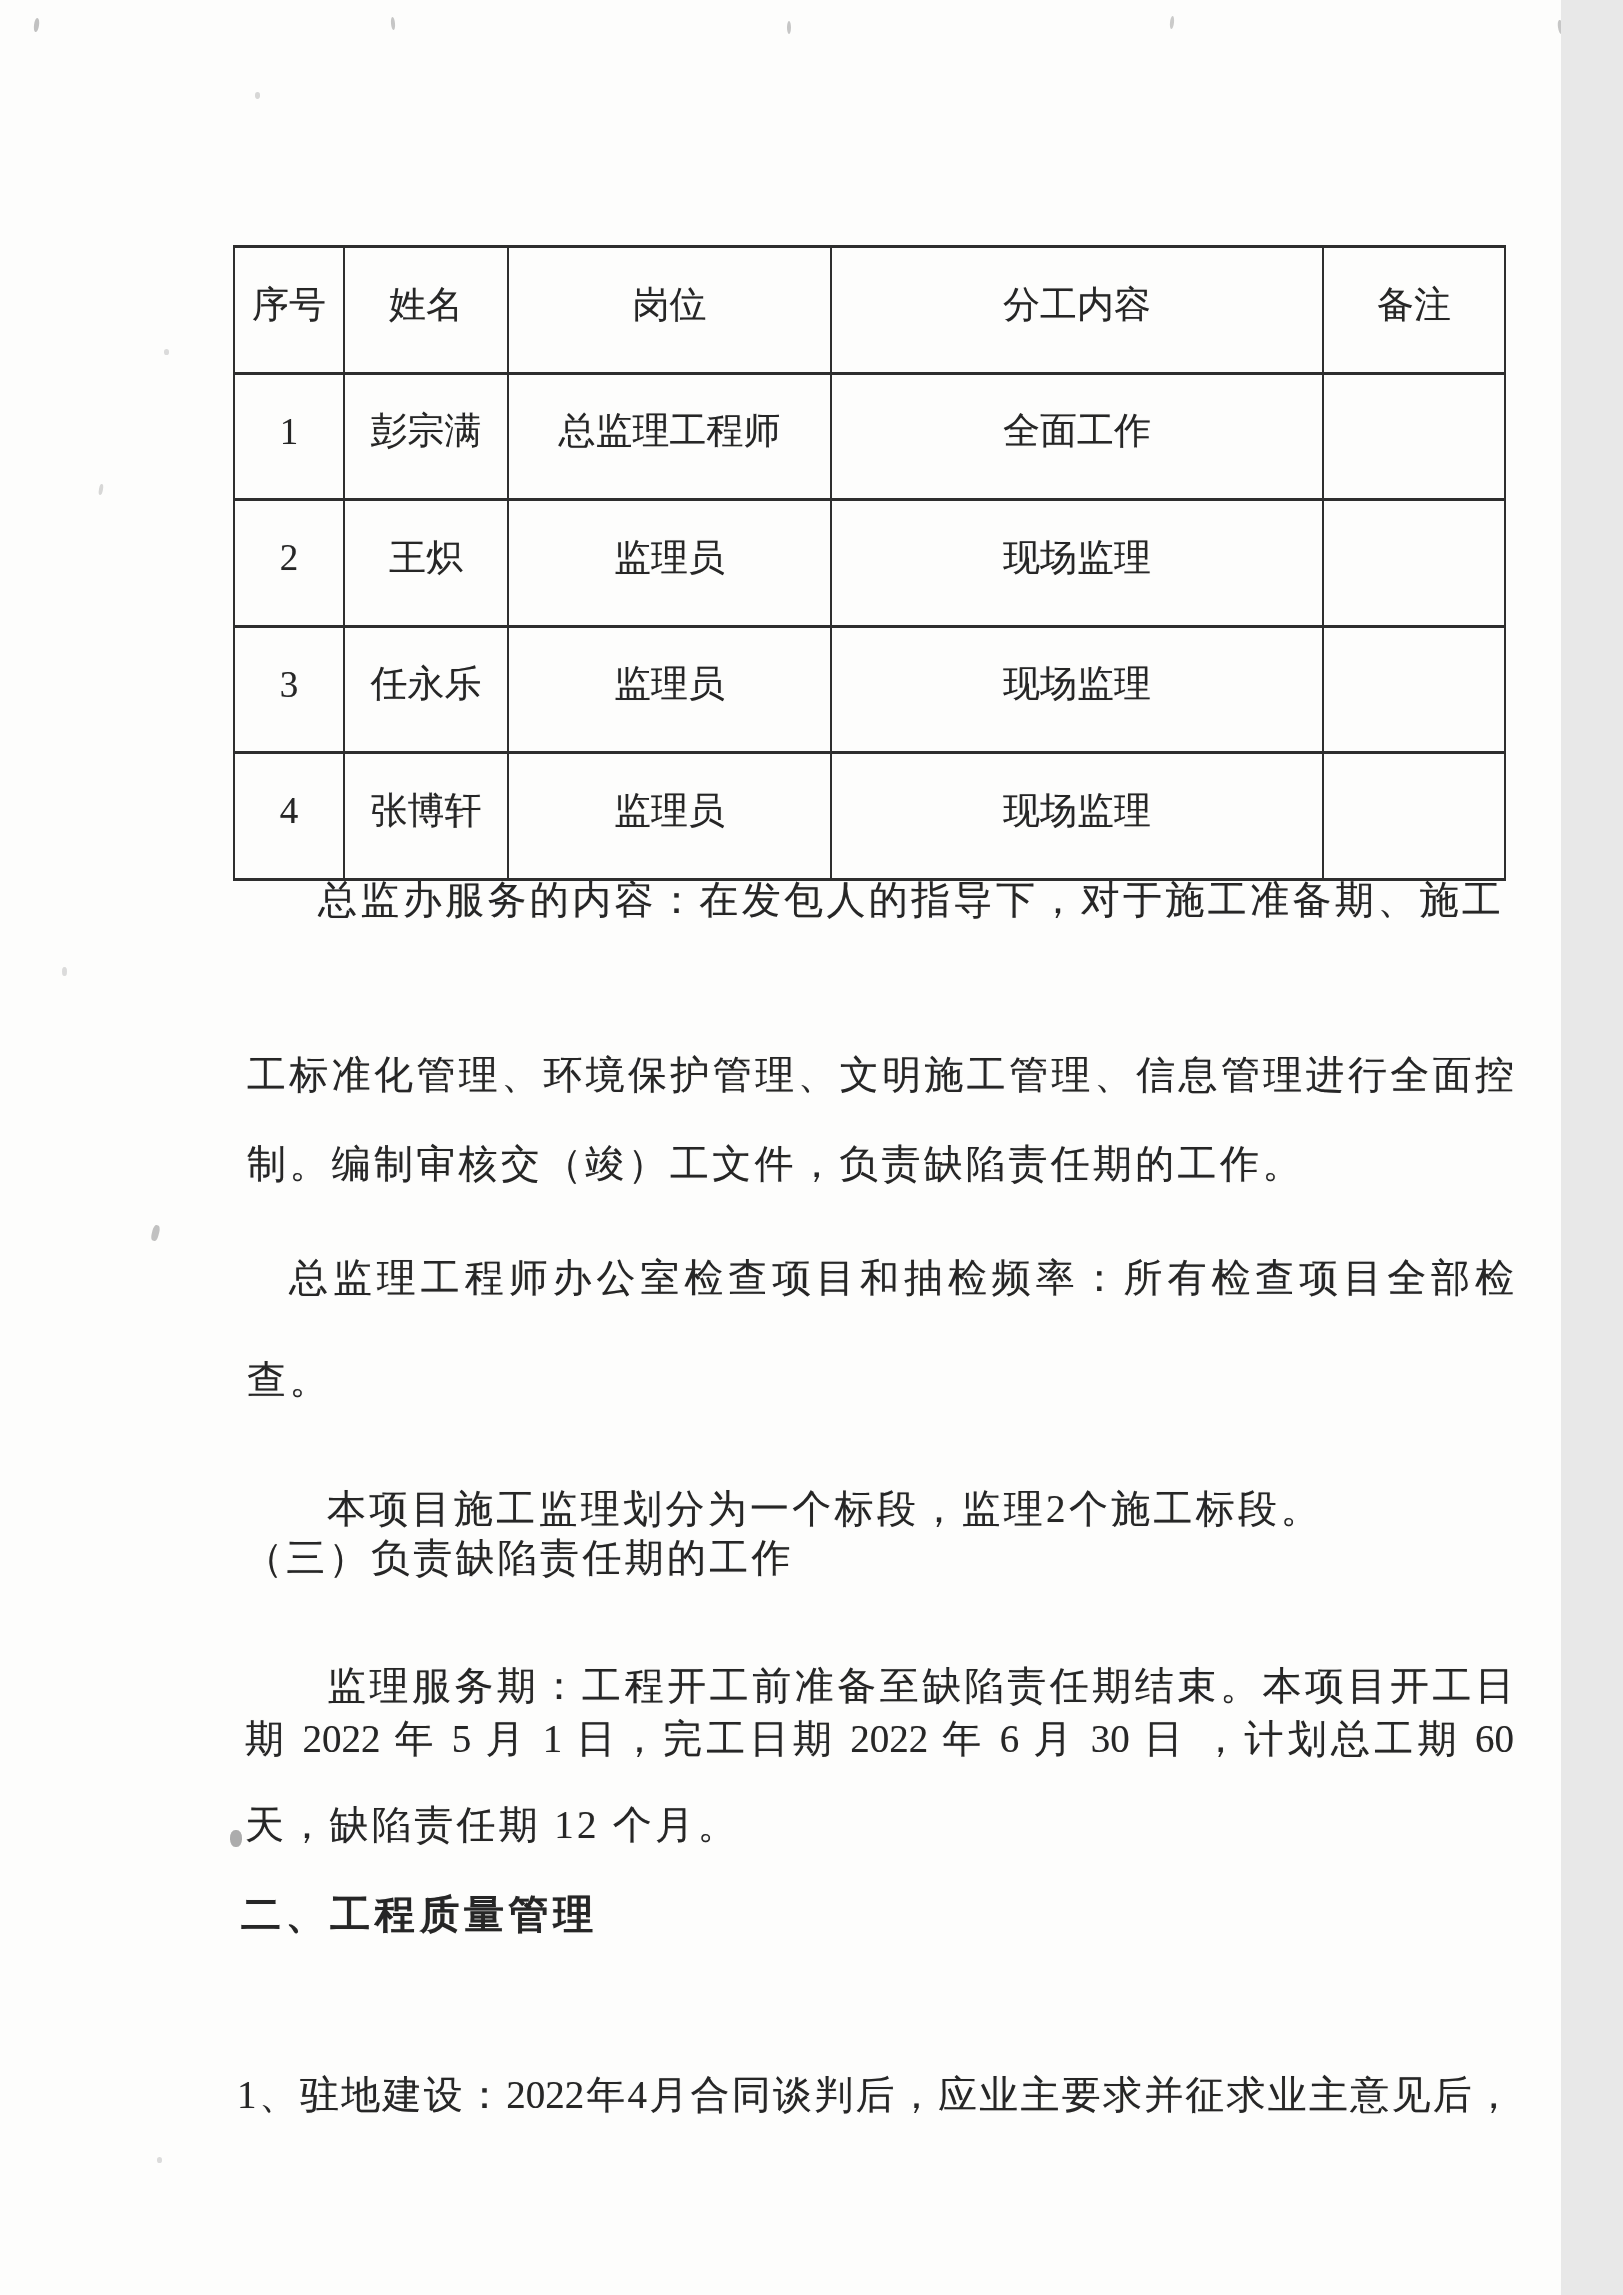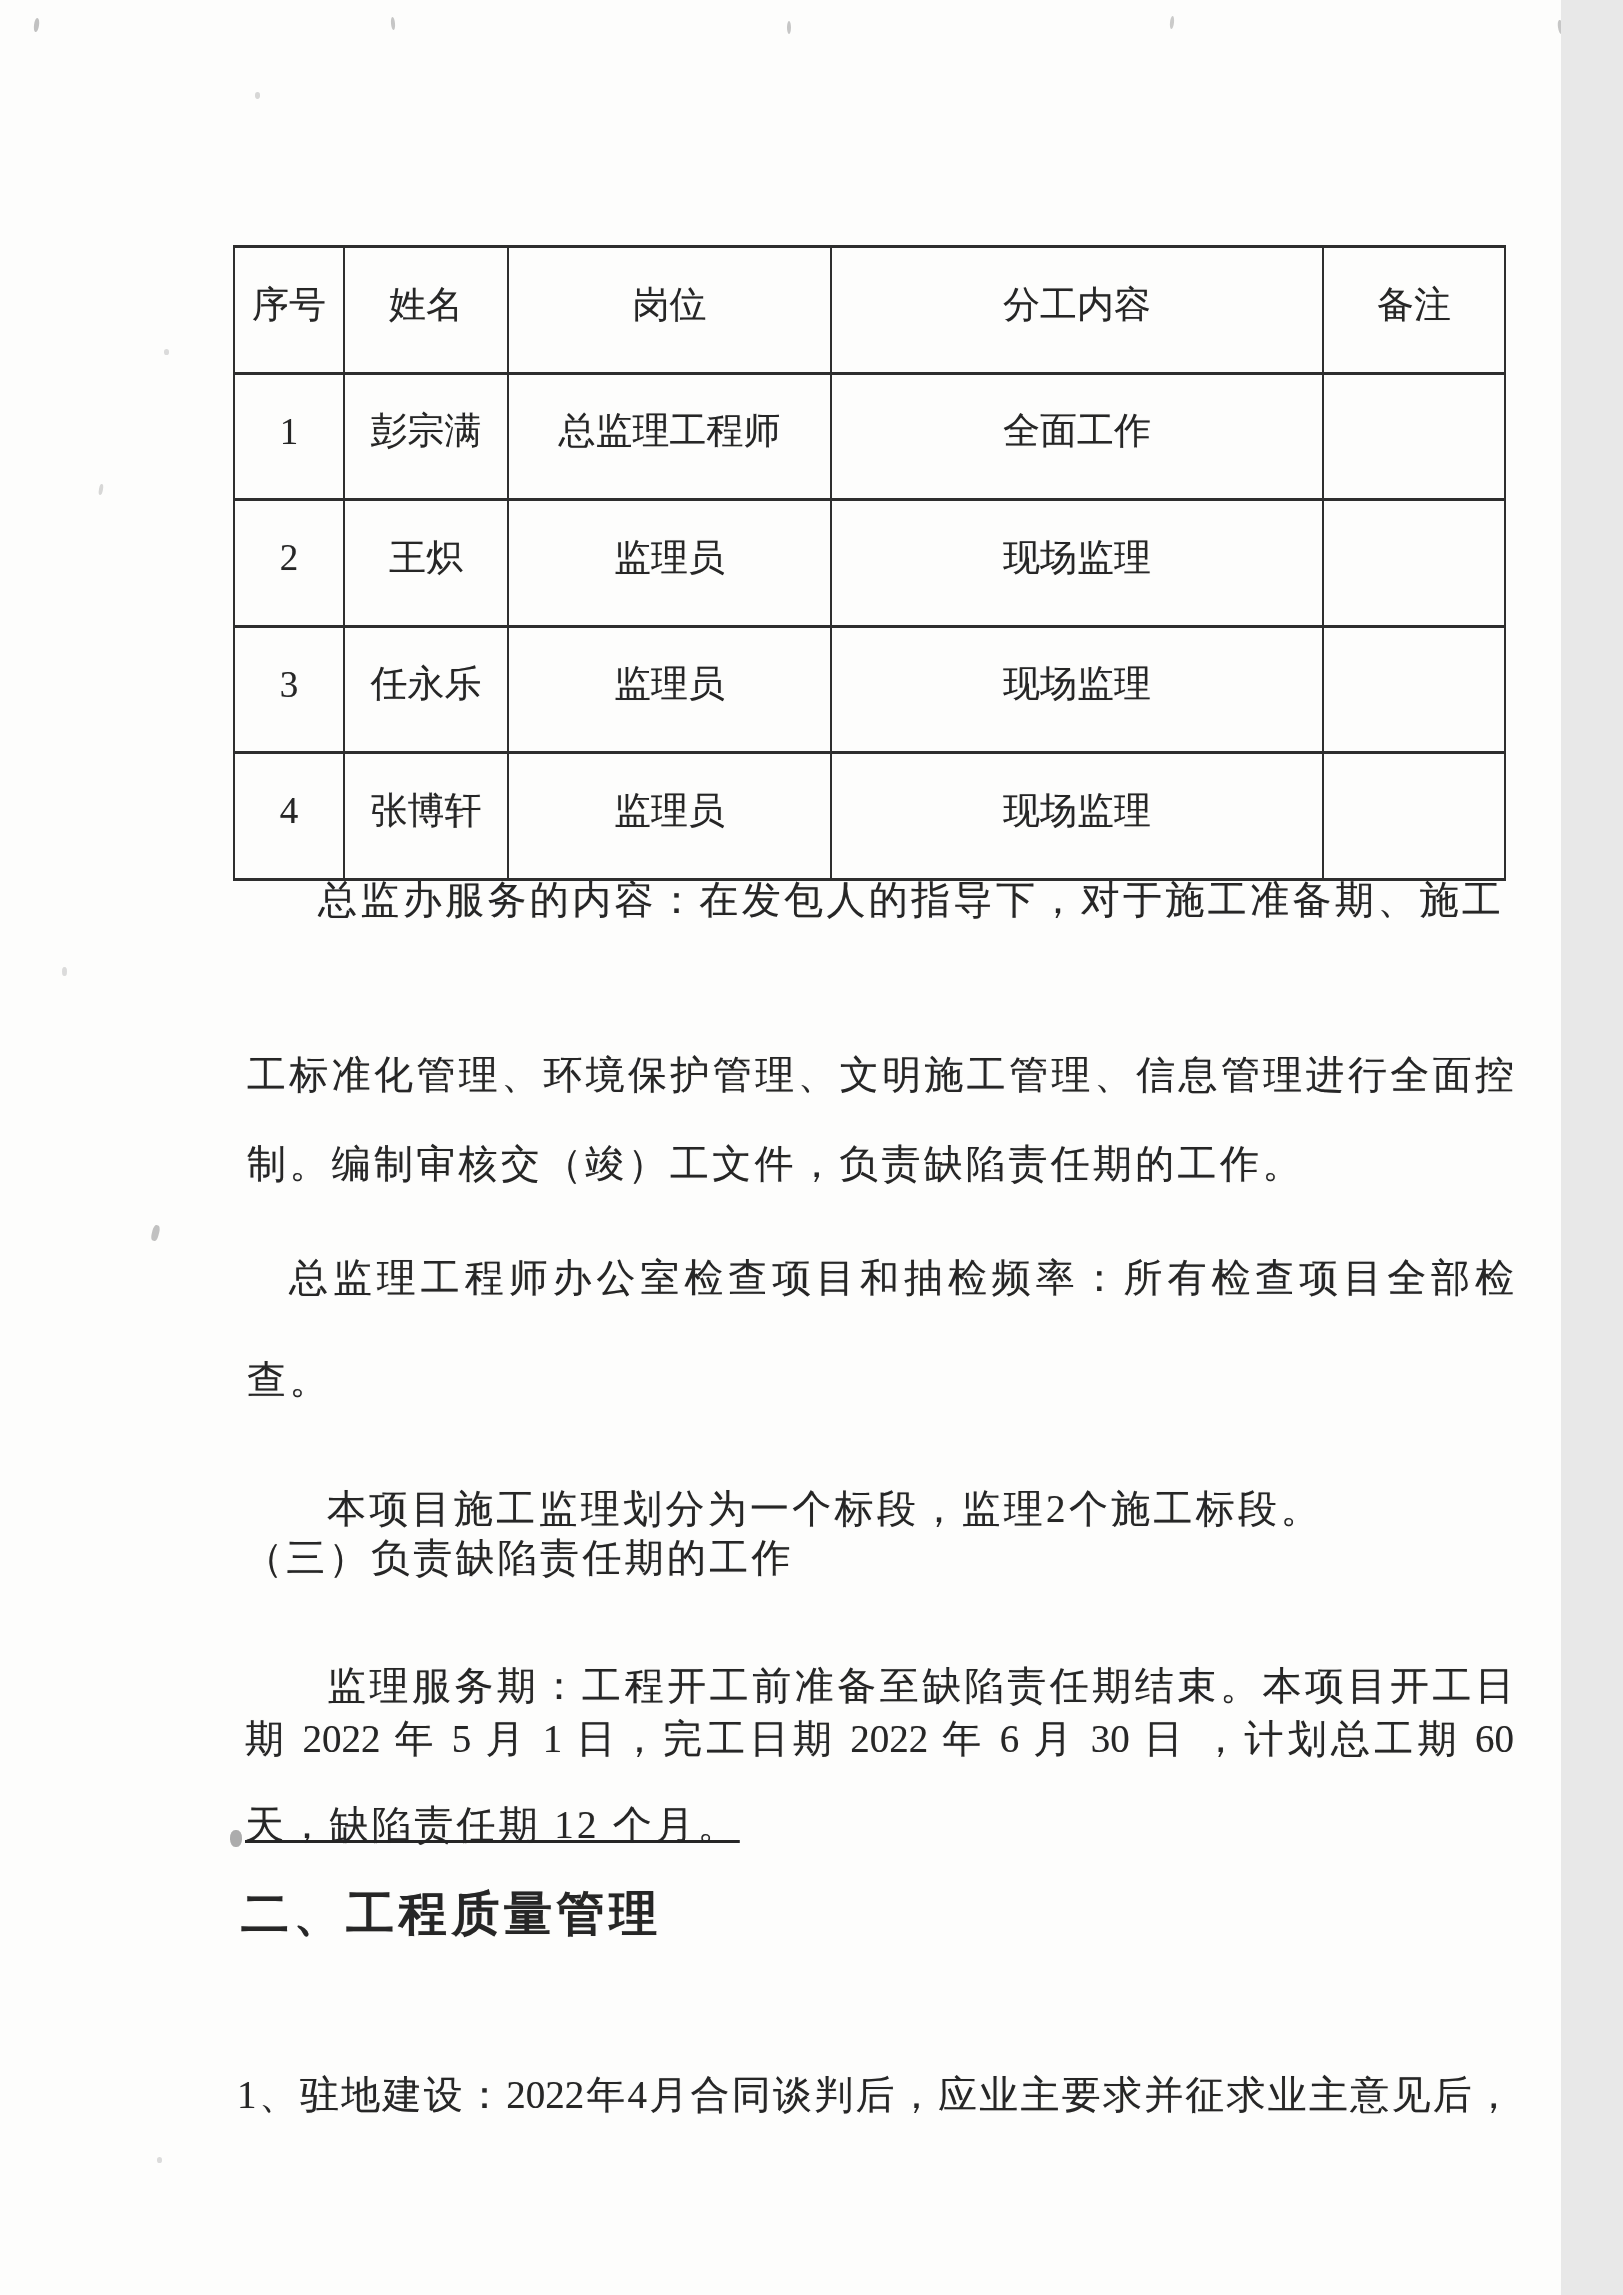--- a/index.html
+++ b/index.html
@@ -42,21 +42,21 @@
   .just{
     white-space:normal;
     letter-spacing:normal;
     text-align:justify;
     text-align-last:justify;
     text-justify:inter-character;
   }
   .bold-hei{
     font-family:"Liberation Sans","DejaVu Sans",sans-serif;
     font-weight:700;
-    font-size:48px;
+    font-size:40px;
     letter-spacing:4.6px;
   }
   
   .speck{position:absolute;background:#8f8f8f;border-radius:50%;}
 </style>
 </head>
 <body>
 
 <div class="page">
 
@@ -115,21 +115,21 @@
 
   <div class="line just" style="left:289px;top:1254px;width:1225px;">总监理工程师办公室检查项目和抽检频率：所有检查项目全部检</div>
   <div class="line" style="left:247px;top:1356px;">查。</div>
 
   <div class="line" style="left:327px;top:1485px;">本项目施工监理划分为一个标段，监理2个施工标段。</div>
 
   <div class="line" style="left:244px;top:1534px;">（三）负责缺陷责任期的工作</div>
 
   <div class="line just" style="left:327px;top:1626px;width:1187px;margin-top:36px;">监理服务期：工程开工前准备至缺陷责任期结束。本项目开工日</div>
   <div class="line just" style="left:245px;top:1715px;width:1269px;">期 2022 年 5 月 1 日，完工日期 2022 年 6 月 30 日 ，计划总工期 60</div>
-  <div class="line" style="left:245px;top:1801px;text-decoration:underline;">天，缺陷责任期 12 个月。</div>
+  <div class="line" style="left:245px;top:1801px;">天，缺陷责任期 12 个月。</div>
 
   <div class="line bold-hei" style="left:241px;top:1890px;">二、工程质量管理</div>
 
 
   <div class="line just" style="left:237px;top:2071px;width:1276px;">1、驻地建设：2022年4月合同谈判后，应业主要求并征求业主意见后，</div>
 
   <div class="speck" style="left:34px;top:18.3px;width:4.6px;height:14.4px;opacity:.55;transform:rotate(8deg);"></div>
   <div class="speck" style="left:391px;top:17px;width:3.9px;height:13px;opacity:.5;transform:rotate(-5deg);"></div>
   <div class="speck" style="left:787px;top:21px;width:3.9px;height:13px;opacity:.5;"></div>
   <div class="speck" style="left:1170px;top:15.7px;width:3.9px;height:13px;opacity:.45;transform:rotate(6deg);"></div>

